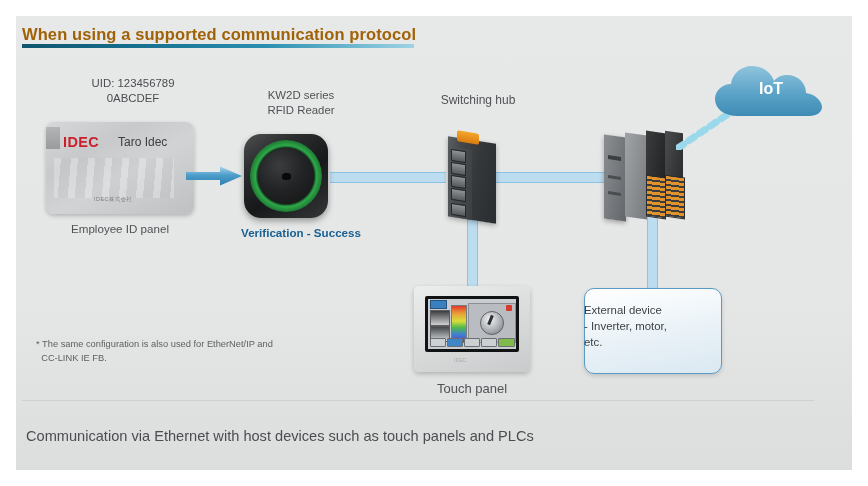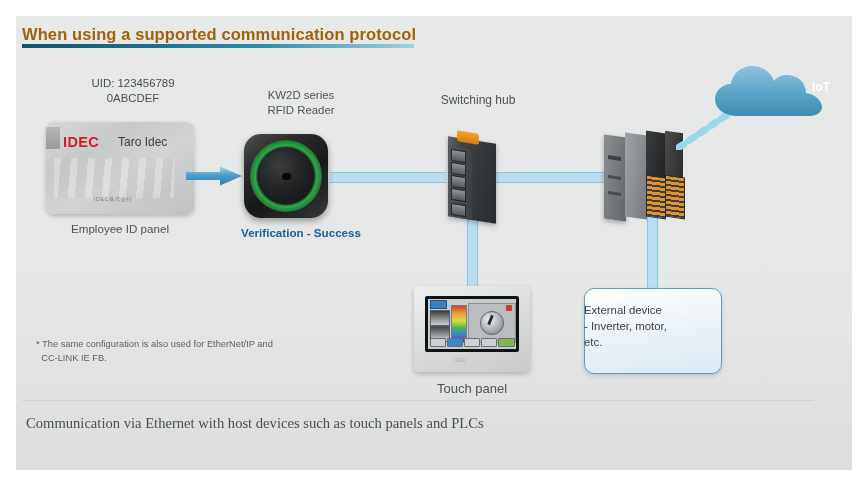--- a/index.html
+++ b/index.html
@@ -87,22 +87,22 @@
         background:linear-gradient(100deg,#4a4c4e,#2a2c2e);transform:skewY(8deg);}
   .term{position:absolute;top:46px;width:18px;height:40px;transform:skewY(8deg);
         background:repeating-linear-gradient(180deg,#e0922c 0 3px,#3a3c3e 3px 5px);
         border:1px solid #2a2c2e;}
   #plcSlot1{position:absolute;left:8px;top:26px;width:13px;height:4px;background:#3c3f41;transform:skewY(8deg);}
   #plcSlot2{position:absolute;left:8px;top:46px;width:13px;height:3px;background:#4a4d4f;transform:skewY(8deg);}
   #plcSlot3{position:absolute;left:8px;top:62px;width:13px;height:3px;background:#4a4d4f;transform:skewY(8deg);}
 
   
   #cloud{position:absolute;left:712px;top:62px;width:118px;height:56px;}
-  #cloudTxt{position:absolute;left:712px;top:80px;width:118px;text-align:right;
-            font-size:12px;font-weight:bold;color:#ffffff;}
+  #cloudTxt{position:absolute;left:712px;top:80px;width:118px;text-align:center;
+            font-size:16px;font-weight:bold;color:#ffffff;}
   #dashes{position:absolute;left:676px;top:104px;width:66px;height:46px;}
 
   
   #tp{position:absolute;left:414px;top:286px;width:116px;height:86px;border-radius:5px;
       background:linear-gradient(160deg,#eceded 0%,#dcdddd 45%,#c9cacb 100%);
       box-shadow:0 2px 5px rgba(0,0,0,.22);}
   #tpScreen{position:absolute;left:11px;top:10px;width:94px;height:56px;border-radius:2px;
             background:#111213;padding:3px;box-sizing:border-box;}
   #tpInner{position:relative;width:88px;height:50px;background:#c9ccd0;overflow:hidden;}
   #tpFoot{position:absolute;left:40px;top:72px;font-size:4.6px;color:#a7a9ab;letter-spacing:.4px;}
@@ -124,22 +124,22 @@
          border-top:1.2px solid #8cc3e2;border-bottom:1.2px solid #8cc3e2;}
   .vline{position:absolute;width:9px;background:#bcdcf0;
          border-left:1.2px solid #8cc3e2;border-right:1.2px solid #8cc3e2;}
 
   
   #note{position:absolute;left:36px;top:338px;font-size:9.3px;line-height:13.5px;
         color:#5d6163;white-space:pre;}
 
   
   #capRule{position:absolute;left:22px;top:400px;width:792px;height:1px;background:#cfd0d1;}
-  #caption{position:absolute;left:26px;top:415px;font-size:14.6px;color:#4a4e50;
-           white-space:nowrap;font-family:Liberation Serif, serif;}
+  #caption{position:absolute;left:26px;top:428px;font-size:14.6px;color:#4a4e50;
+           white-space:nowrap;}
 </style>
 </head>
 <body>
 
 <div id="stage">
 
   <div id="panel">
     <div id="panelInner"></div>
   </div>
 

